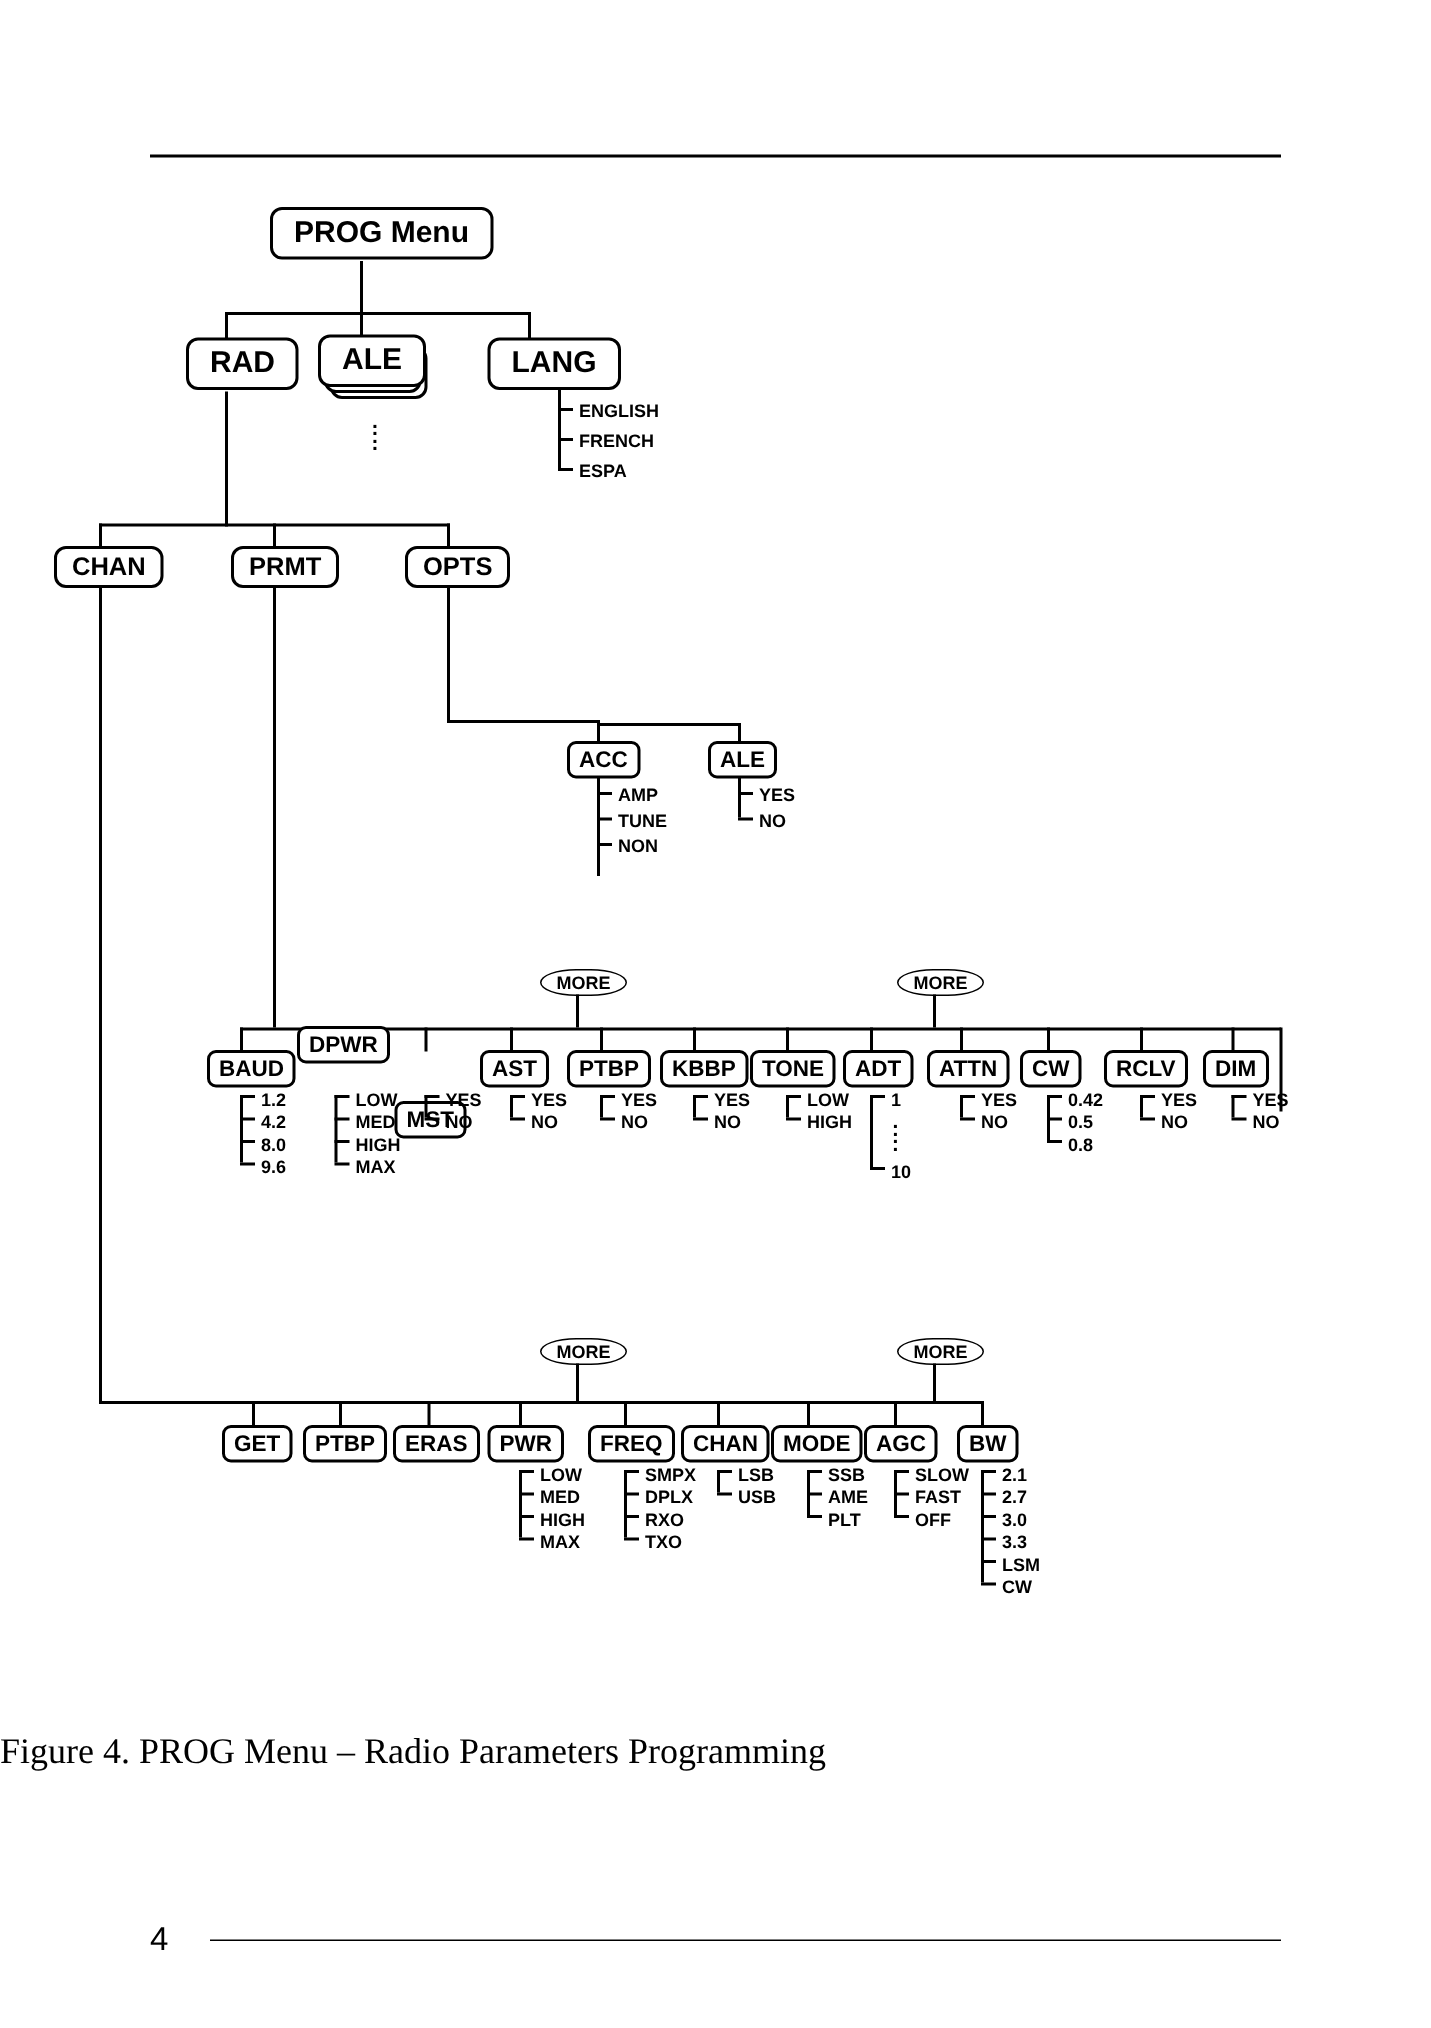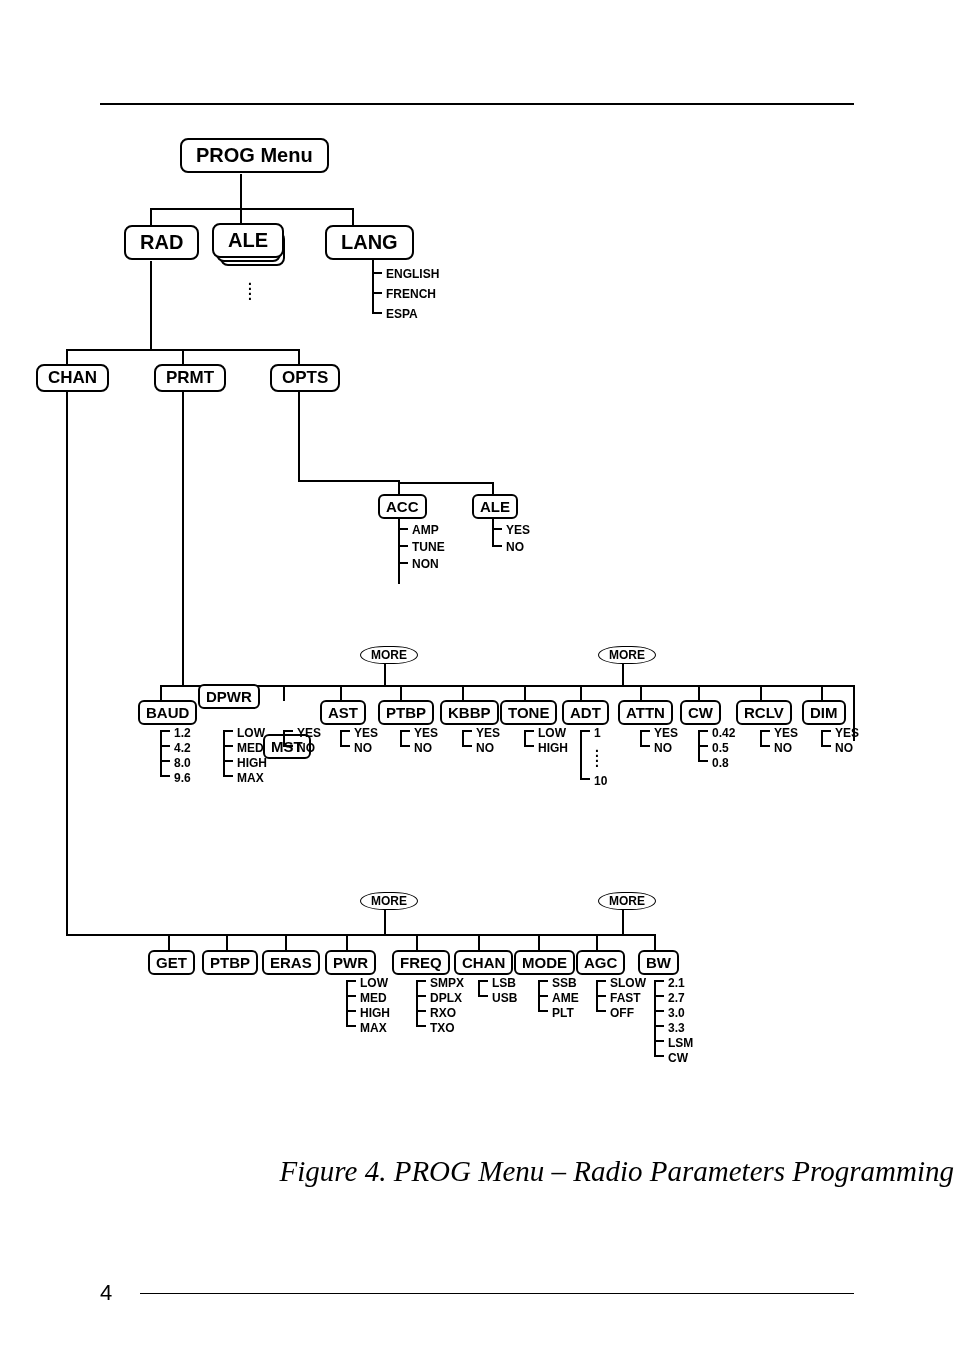--- a/index.html
+++ b/index.html
@@ -12,21 +12,21 @@
   .node.small{font-size:15px;padding:2px 6px;border-radius:6px}
   .more{position:absolute;border:1.5px solid #000;border-radius:50%/60%;padding:1px 10px;font-size:12px;font-weight:700;background:#fff}
   .vdots{position:absolute;font-weight:700;font-size:14px;line-height:4px;letter-spacing:0}
   .vdots span{display:block;height:5px}
   .ln{position:absolute;background:#000}
   
   .brk{position:absolute}
   .brk .stem{position:absolute;left:0;top:0;width:2px;background:#000}
   .brk .tick{position:absolute;left:0;width:10px;height:2px;background:#000}
   .brk .lbl{position:absolute;left:14px;font-size:12px;font-weight:700;white-space:nowrap}
-  .caption{position:absolute;left:0;right:0;top:1155px;text-align:right;font-style:italic;font-family:"Times New Roman",serif;font-size:29px}
+  .caption{position:absolute;left:0;right:0;top:1155px;text-align:left;font-family:"Times New Roman",serif;font-size:24px}
   .pagenum{position:absolute;left:100px;top:1280px;font-size:22px}
   .footrule{position:absolute;left:140px;right:100px;top:1293px;border-top:1px solid #000}
 </style>
 </head>
 <body>
 
 <div class="page">
   <div class="hr"></div>
 
   <div class="diagram">

